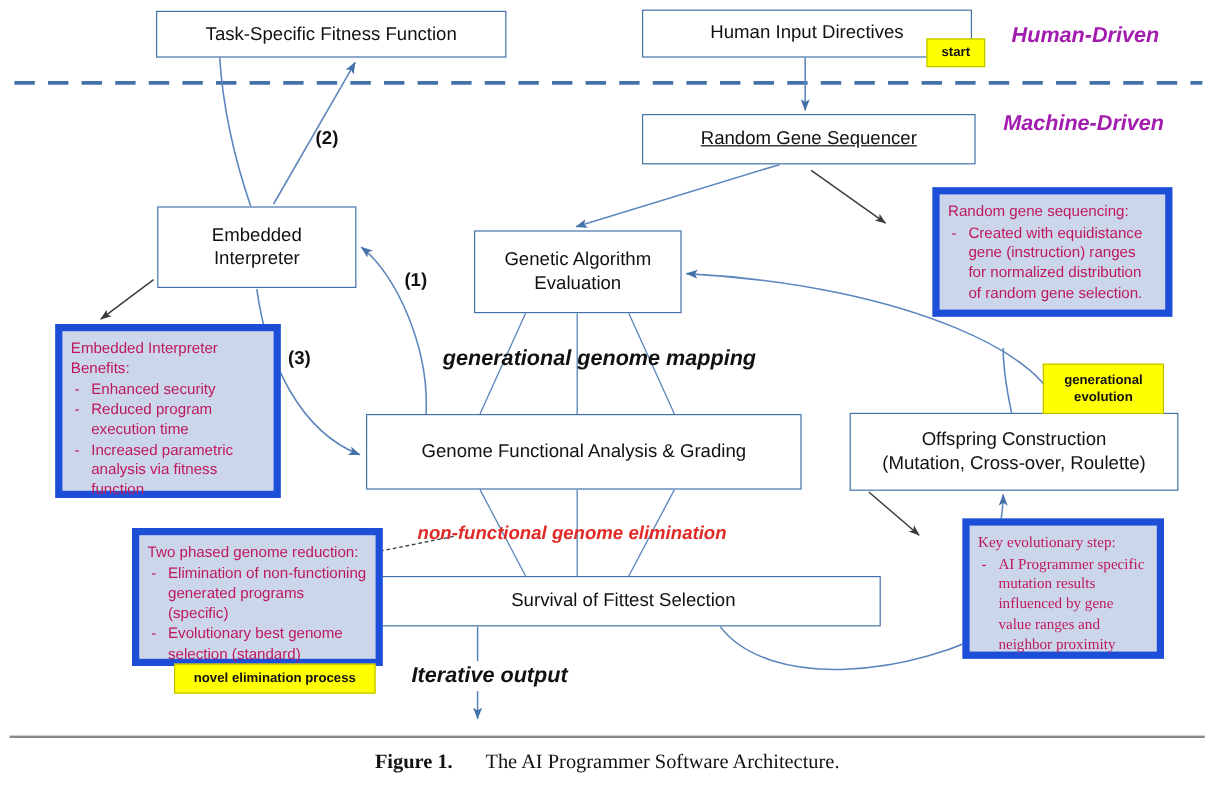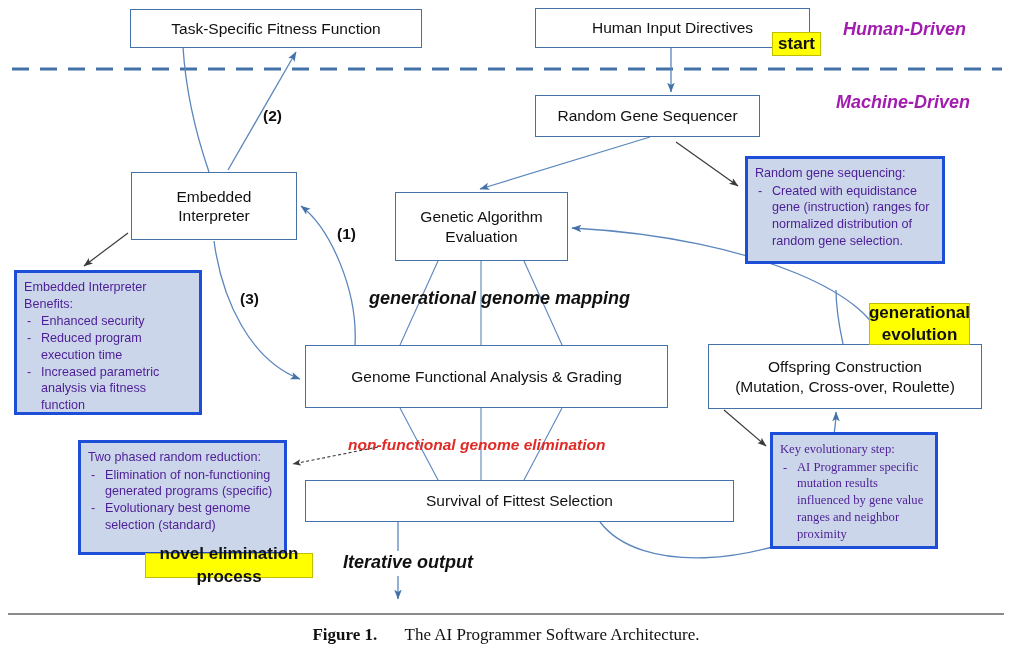--- a/index.html
+++ b/index.html
@@ -6,29 +6,29 @@
   body{width:1012px;height:654px;overflow:hidden;
        font-family:"Liberation Sans","DejaVu Sans",sans-serif;color:#000;}
   #stage{position:relative;width:1012px;height:654px;background:#fff;padding-left:16px;}
   svg.wires{position:absolute;left:0;top:0;width:1012px;height:654px;overflow:visible;pointer-events:none;}
 
   .node{position:absolute;box-sizing:border-box;border:1px solid #4472a8;background:#ffffff;
         display:flex;align-items:center;justify-content:center;text-align:center;
         font-size:15.5px;line-height:1.25;color:#111;}
   .node span{display:block;}
 
-  .note{position:absolute;box-sizing:border-box;border:3px solid #1d4ed8;background:#ccd6ea;
-        font-size:12.6px;line-height:1.33;color:#4c1d95;padding:6px 7px 5px 7px;}
+  .note{position:absolute;box-sizing:border-box;border:6px solid #1d4ed8;background:#ccd6ea;
+        font-size:12.6px;line-height:1.33;color:#be185d;padding:6px 7px 5px 7px;margin-left:32px;}
   .note .hdr{display:block;margin-bottom:1px;}
   .note ul{list-style:none;margin:0;padding:0;}
   .note li{position:relative;padding-left:17px;margin:0;}
   .note li:before{content:"-";position:absolute;left:3px;top:0;}
 
   .hl{position:absolute;box-sizing:border-box;background:#ffff00;border:1px solid #bfbf00;
-      font-size:17px;line-height:1.3;color:#111;display:flex;align-items:center;
+      font-size:11px;line-height:1.3;color:#111;display:flex;align-items:center;
       justify-content:center;text-align:center;padding:2px 5px;font-weight:600;}
 
   .lane{position:absolute;font-style:italic;font-weight:bold;font-size:18px;color:#a21caf;white-space:nowrap;}
   .elabel{position:absolute;font-size:18px;color:#111;white-space:nowrap;}
   .elabel.ital{font-style:italic;font-weight:bold;}
   .elabel.red{color:#e02a26;font-style:italic;font-weight:bold;font-size:15.5px;}
   .step{position:absolute;font-size:15.5px;font-weight:600;color:#111;}
 
   .rule{position:absolute;left:8px;width:996px;height:2px;background:#8a8a8a;}
   .caption{position:absolute;left:0;width:1012px;text-align:center;
@@ -93,21 +93,21 @@
   </svg>
 
   <div class="node" style="left:130px;top:9px;width:292px;height:39px;">
     <span>Task-Specific Fitness Function</span>
   </div>
 
   <div class="node" style="left:535px;top:8px;width:275px;height:40px;">
     <span>Human Input Directives</span>
   </div>
 
-  <div class="node" style="left:535px;top:95px;width:225px;height:42px;">
+  <div class="node" style="left:535px;top:95px;width:278px;height:42px;text-decoration:underline;">
     <span>Random Gene Sequencer</span>
   </div>
 
   <div class="node" style="left:131px;top:172px;width:166px;height:68px;flex-direction:column;">
     <span>Embedded</span>
     <span>Interpreter</span>
   </div>
 
   <div class="node" style="left:395px;top:192px;width:173px;height:69px;flex-direction:column;">
     <span>Genetic Algorithm</span>
@@ -137,21 +137,21 @@
   </div>
 
   <div class="note" style="left:745px;top:156px;width:200px;height:108px;">
     <span class="hdr">Random gene sequencing:</span>
     <ul>
       <li>Created with equidistance gene (instruction) ranges for normalized distribution of random gene selection.</li>
     </ul>
   </div>
 
   <div class="note" style="left:78px;top:440px;width:209px;height:115px;">
-    <span class="hdr">Two phased random reduction:</span>
+    <span class="hdr">Two phased genome reduction:</span>
     <ul>
       <li>Elimination of non-functioning generated programs (specific)</li>
       <li>Evolutionary best genome selection (standard)</li>
     </ul>
   </div>
 
   <div class="note" style="left:770px;top:432px;width:168px;height:117px;font-family:Liberation Serif, serif;">
     <span class="hdr">Key evolutionary step:</span>
     <ul>
       <li>AI Programmer specific mutation results influenced by gene value ranges and neighbor proximity</li>

